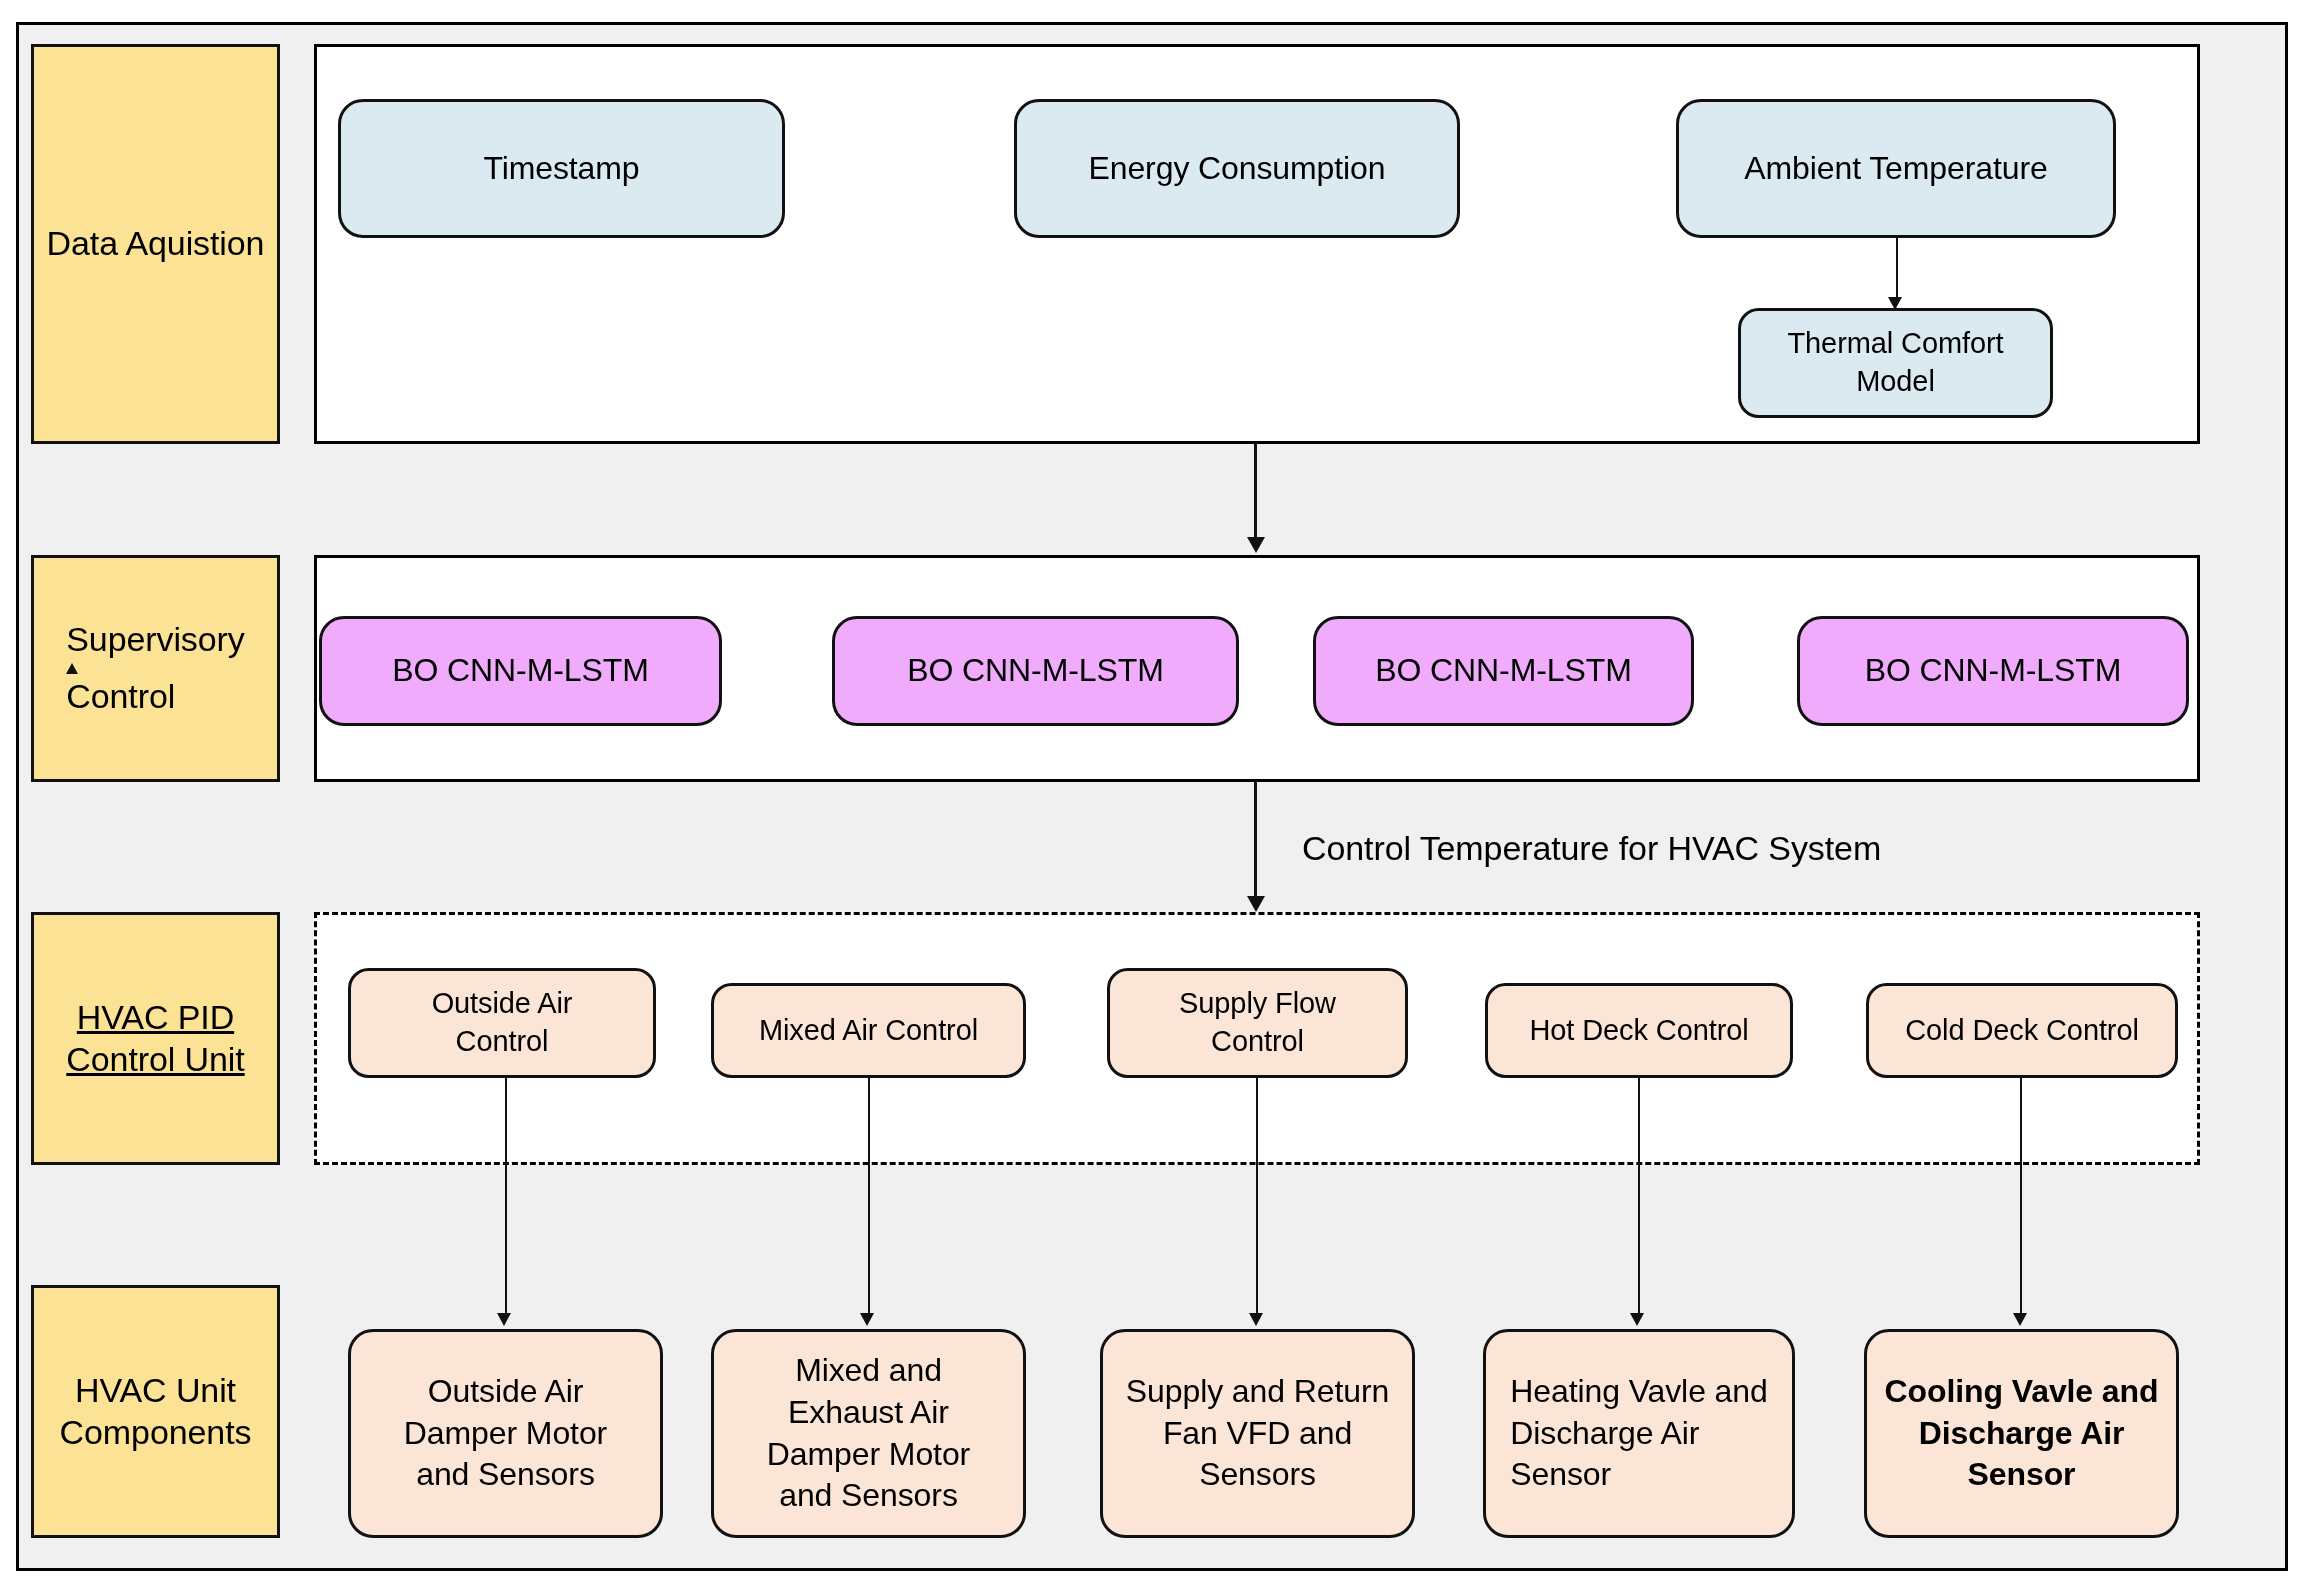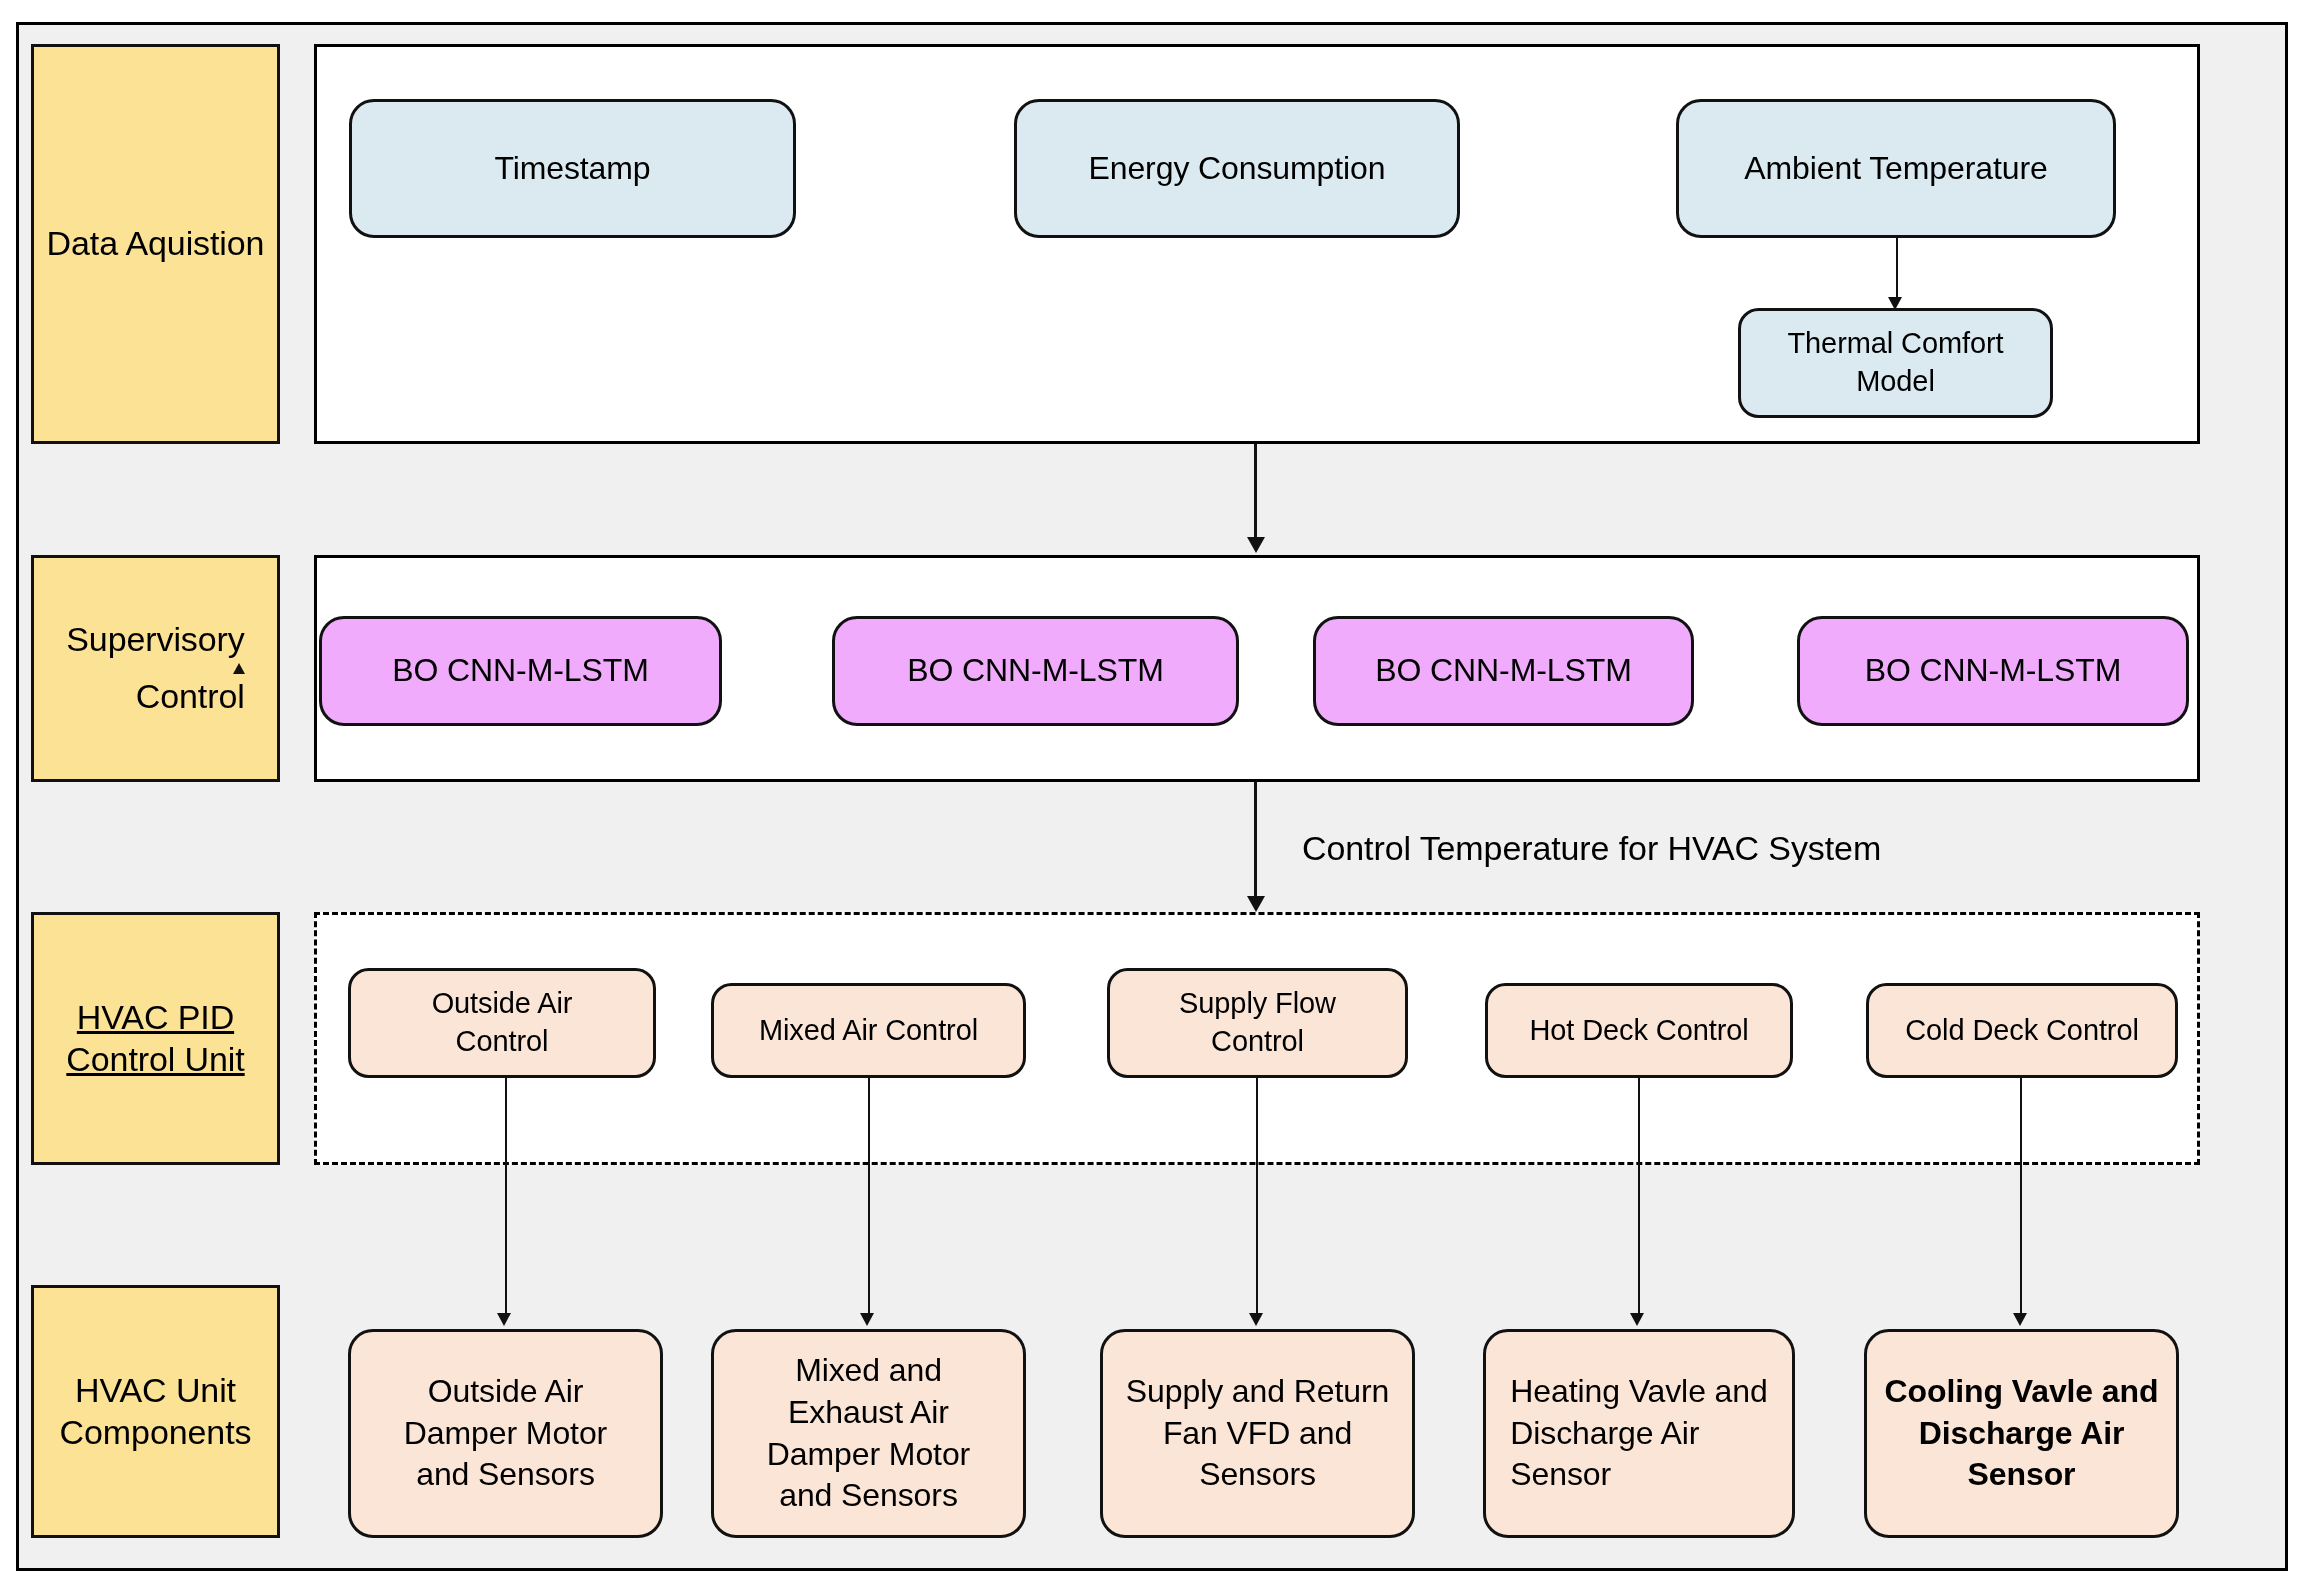--- a/index.html
+++ b/index.html
@@ -117,21 +117,21 @@
 
 <div id="stage">
 
   <div class="outer-frame"></div>
 
   <div class="stage-label" style="left:31px;top:44px;width:249px;height:400px;">
     <span>Data Aquistion</span>
   </div>
 
   <div class="stage-label" style="left:31px;top:555px;width:249px;height:227px;">
-    <div style="position:relative;display:flex;flex-direction:column;align-items:flex-end;justify-content:center;">
+    <div style="position:relative;display:flex;flex-direction:column;align-items:flex-start;justify-content:center;">
       <span>Supervisory</span>
       <span class="caret-mark" style="position:relative;margin:2.2px 0;"></span>
       <span>Control</span>
     </div>
   </div>
 
   <div class="stage-label" style="left:31px;top:912px;width:249px;height:253px;text-decoration:underline;">
     <div style="display:flex;flex-direction:column;align-items:center;justify-content:center;">
       <span>HVAC PID</span>
       <span>Control Unit</span>
@@ -140,21 +140,21 @@
 
   <div class="stage-label" style="left:31px;top:1285px;width:249px;height:253px;">
     <div style="display:flex;flex-direction:column;align-items:center;justify-content:center;">
       <span>HVAC Unit</span>
       <span>Components</span>
     </div>
   </div>
 
   <div class="panel" style="left:314px;top:44px;width:1886px;height:400px;"></div>
 
-  <div class="node blue" style="left:349px;top:99px;width:447px;height:139px;">
+  <div class="node blue" style="left:338px;top:99px;width:447px;height:139px;">
     <span>Timestamp</span>
   </div>
 
   <div class="node blue" style="left:1014px;top:99px;width:446px;height:139px;">
     <span>Energy Consumption</span>
   </div>
 
   <div class="node blue" style="left:1676px;top:99px;width:440px;height:139px;">
     <span>Ambient Temperature</span>
   </div>

